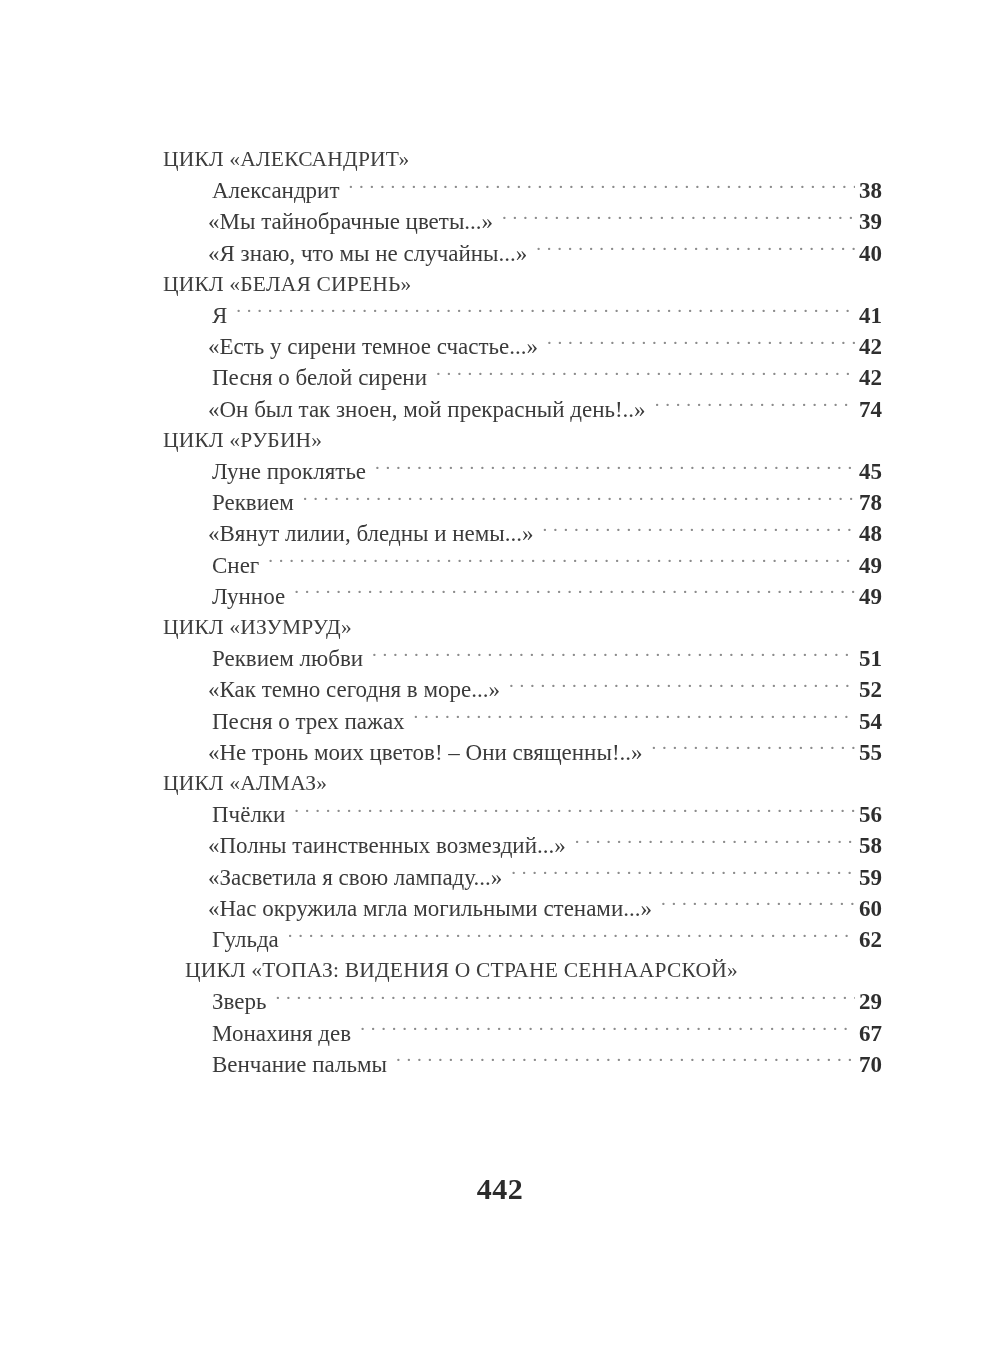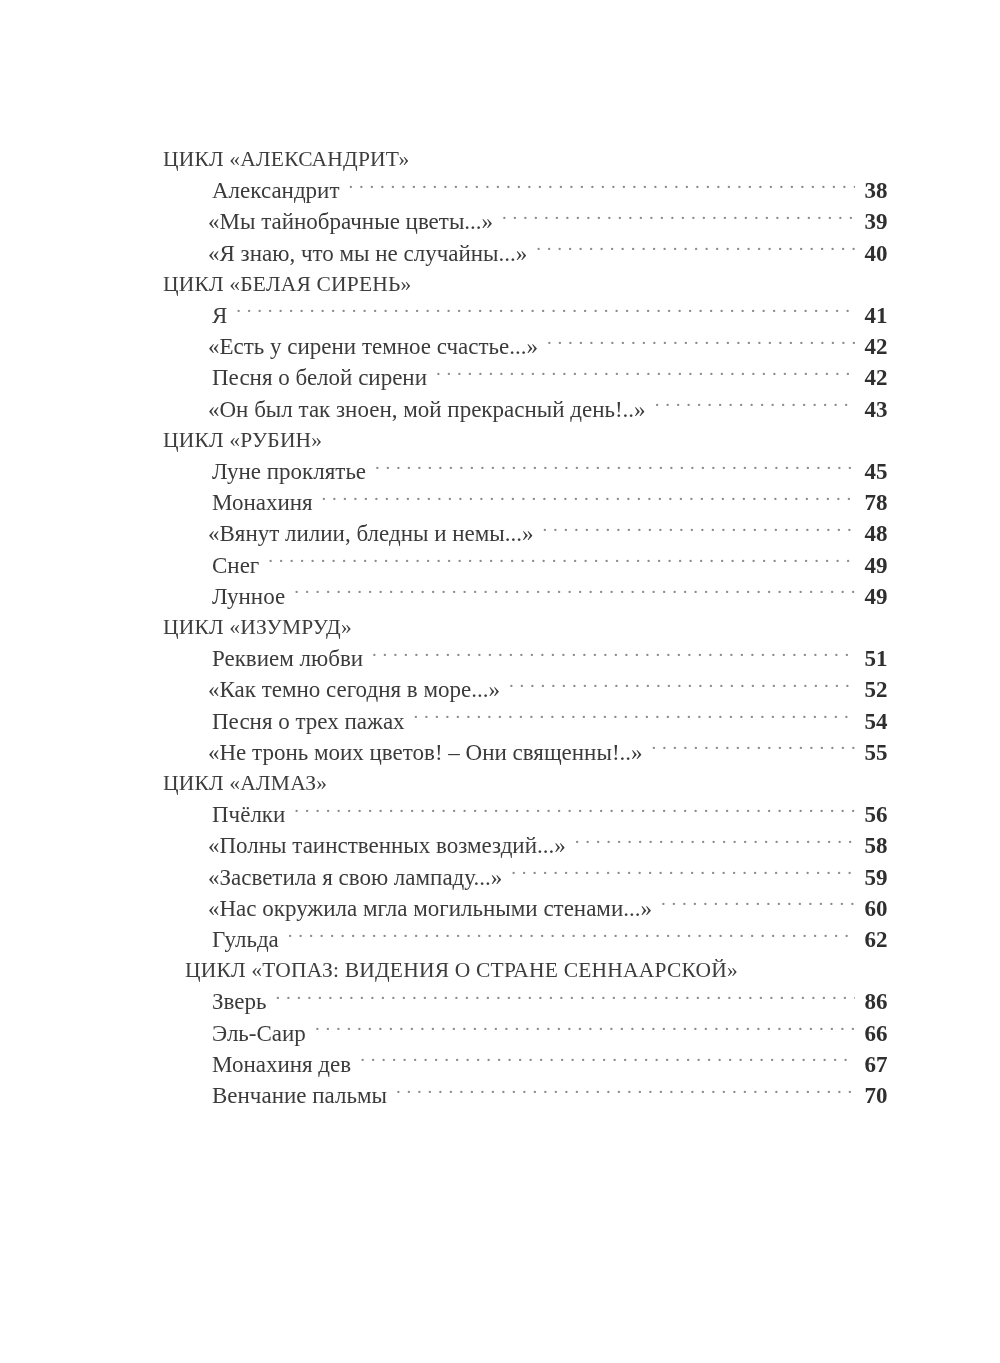--- a/index.html
+++ b/index.html
@@ -83,21 +83,21 @@
     letter-spacing: 0.5px;
     color: #8c8c8c;
     white-space: nowrap;
   }
 
   .entry-page {
     flex: 0 0 auto;
     font-size: 23px;
     font-weight: bold;
     color: #2f2f2f;
-    text-align: center;
+    text-align: left;
     min-width: 34px;
   }
 
   #folio {
     position: absolute;
     left: 0;
     top: 1172px;
     width: 1000px;
     text-align: center;
     font-size: 30px;
@@ -140,30 +140,30 @@
         <span class="entry-page">42</span>
       </div>
       <div class="entry">
         <span class="entry-title">Песня о белой сирени</span>
         <span class="leader"></span>
         <span class="entry-page">42</span>
       </div>
       <div class="entry quoted">
         <span class="entry-title">«Он был так зноен, мой прекрасный день!..»</span>
         <span class="leader"></span>
-        <span class="entry-page">43</span>
+        <span class="entry-page">74</span>
       </div>
       <div class="section-heading">ЦИКЛ «РУБИН»</div>
       <div class="entry">
         <span class="entry-title">Луне проклятье</span>
         <span class="leader"></span>
         <span class="entry-page">45</span>
       </div>
       <div class="entry">
-        <span class="entry-title">Монахиня</span>
+        <span class="entry-title">Реквием</span>
         <span class="leader"></span>
         <span class="entry-page">78</span>
       </div>
       <div class="entry quoted">
         <span class="entry-title">«Вянут лилии, бледны и немы...»</span>
         <span class="leader"></span>
         <span class="entry-page">48</span>
       </div>
       <div class="entry">
         <span class="entry-title">Снег</span>
@@ -219,33 +219,29 @@
       </div>
       <div class="entry">
         <span class="entry-title">Гульда</span>
         <span class="leader"></span>
         <span class="entry-page">62</span>
       </div>
       <div class="section-heading indented">ЦИКЛ «ТОПАЗ: ВИДЕНИЯ О СТРАНЕ СЕННААРСКОЙ»</div>
       <div class="entry">
         <span class="entry-title">Зверь</span>
         <span class="leader"></span>
-        <span class="entry-page">86</span>
-      </div>
-      <div class="entry">
-        <span class="entry-title">Эль-Саир</span>
-        <span class="leader"></span>
-        <span class="entry-page">66</span>
+        <span class="entry-page">29</span>
       </div>
       <div class="entry">
         <span class="entry-title">Монахиня дев</span>
         <span class="leader"></span>
         <span class="entry-page">67</span>
       </div>
       <div class="entry">
         <span class="entry-title">Венчание пальмы</span>
         <span class="leader"></span>
         <span class="entry-page">70</span>
       </div>
     </div>
 
+  <div id="folio">442</div>
 
 </div>
 
 </body></html>

